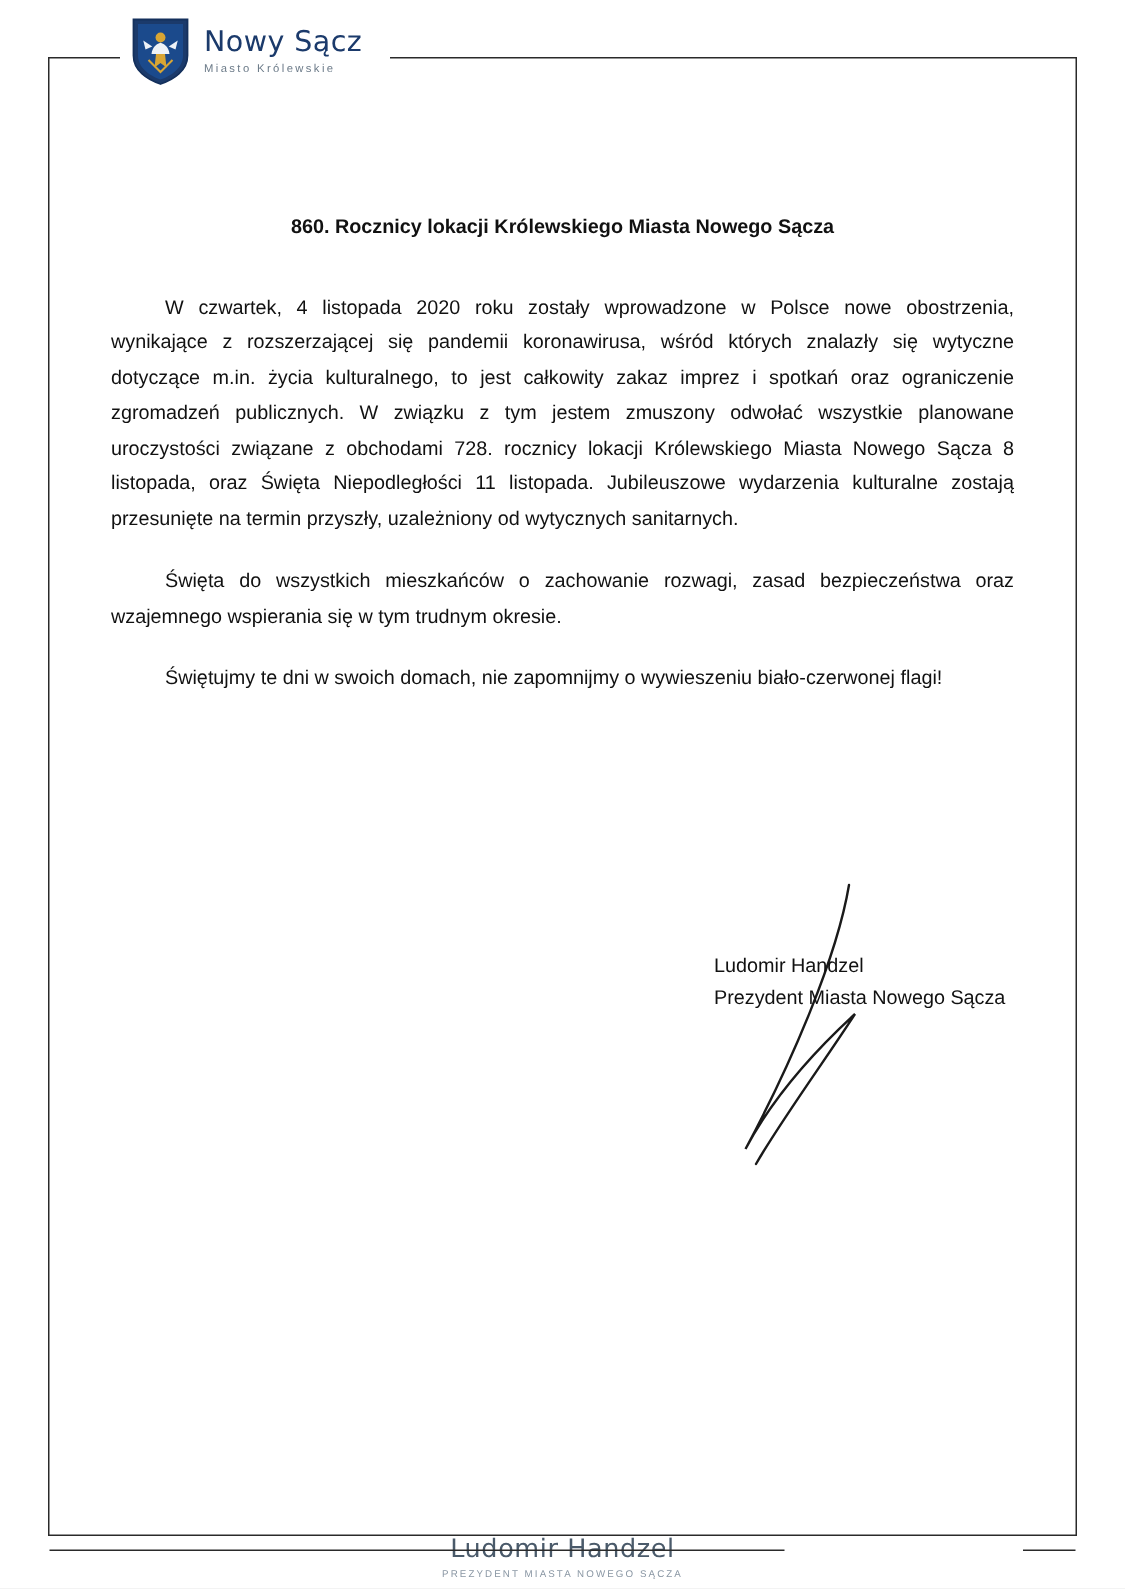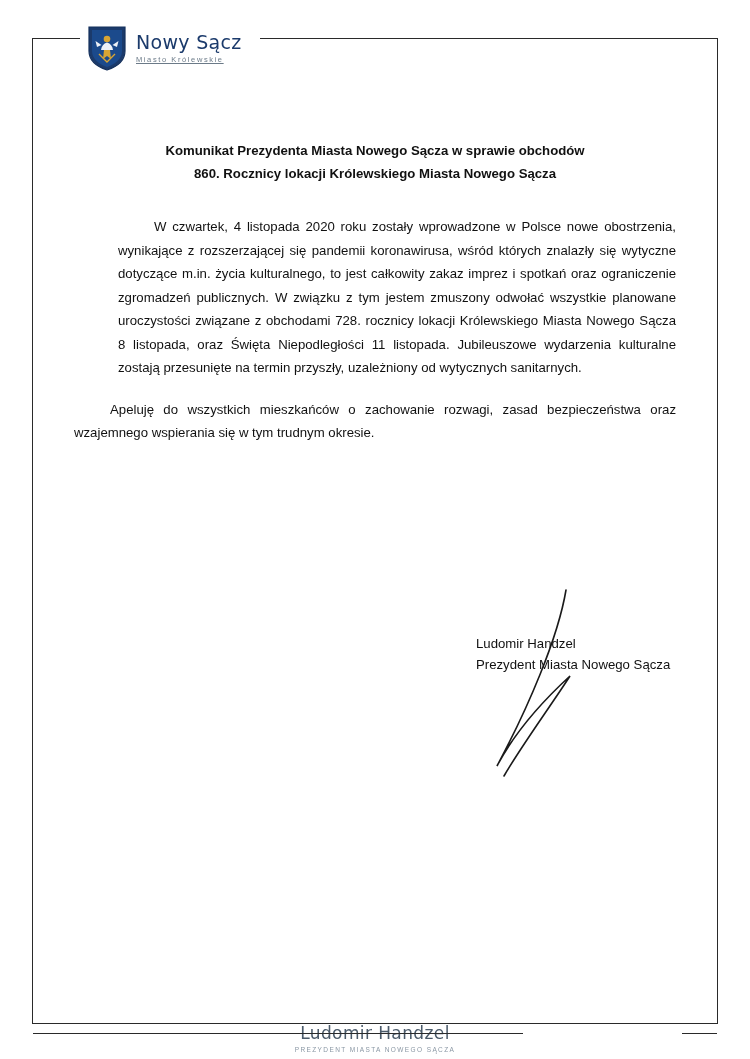--- a/index.html
+++ b/index.html
@@ -44,21 +44,20 @@
   }
 
   .logo {
     position: absolute;
     left: 86px;
     top: 10px;
     width: 176px;
     height: 48px;
     display: flex;
     align-items: center;
-    margin-top: 14px;
   }
   .crest {
     width: 42px;
     height: 46px;
     position: relative;
     flex: 0 0 auto;
   }
   .crest svg { display: block; }
   .logo-text {
     margin-left: 8px;
@@ -70,21 +69,20 @@
     color: #1b3a6b;
     letter-spacing: 0.3px;
     font-weight: 400;
   }
   .logo-sub {
     font-family: "Liberation Sans", sans-serif;
     font-size: 7.5px;
     color: #6b7a88;
     letter-spacing: 1.6px;
     margin-top: 4px;
-    text-decoration: underline;
   }
 
   .content {
     position: absolute;
     left: 74px;
     top: 140px;
     width: 602px;
   }
 
   .title {
@@ -98,21 +96,21 @@
 
   p.body {
     margin: 0;
     font-size: 13.2px;
     color: #111;
     line-height: 1.78;
     text-align: justify;
     text-indent: 36px;
     hyphens: none;
   }
-  p.first { margin-top: 30px; margin-left: 44px; }
+  p.first { margin-top: 30px; }
   p.next  { margin-top: 18px; }
 
   .signature-block {
     position: absolute;
     left: 402px;
     top: 493px;
     font-size: 13.2px;
     color: #111;
     line-height: 1.6;
   }
@@ -177,26 +175,26 @@
     </div>
     <div class="logo-text">
       <div class="logo-city">Nowy Sącz</div>
       <div class="logo-sub">Miasto Królewskie</div>
     </div>
   </div>
 
   <div class="content">
 
     <div class="title">
-      <div>Komunikat Prezydenta Miasta Nowego Sącza w sprawie obchodów</div>
       <div>860. Rocznicy lokacji Królewskiego Miasta Nowego Sącza</div>
     </div>
 
     <p class="body first">W czwartek, 4 listopada 2020 roku zostały wprowadzone w Polsce nowe obostrzenia, wynikające z rozszerzającej się pandemii koronawirusa, wśród których znalazły się wytyczne dotyczące m.in. życia kulturalnego, to jest całkowity zakaz imprez i spotkań oraz ograniczenie zgromadzeń publicznych. W związku z tym jestem zmuszony odwołać wszystkie planowane uroczystości związane z obchodami 728. rocznicy lokacji Królewskiego Miasta Nowego Sącza 8 listopada, oraz Święta Niepodległości 11 listopada. Jubileuszowe wydarzenia kulturalne zostają przesunięte na termin przyszły, uzależniony od wytycznych sanitarnych.</p>
-    <p class="body next">Apeluję do wszystkich mieszkańców o zachowanie rozwagi, zasad bezpieczeństwa oraz wzajemnego wspierania się w tym trudnym okresie.</p>
+    <p class="body next">Święta do wszystkich mieszkańców o zachowanie rozwagi, zasad bezpieczeństwa oraz wzajemnego wspierania się w tym trudnym okresie.</p>
+    <p class="body next">Świętujmy te dni w swoich domach, nie zapomnijmy o wywieszeniu biało-czerwonej flagi!</p>
 
     <div class="signature-stroke">
       <svg width="200" height="200" viewBox="0 0 200 200" xmlns="http://www.w3.org/2000/svg">
         <path d="M112 10 C104 58 74 128 43 186 C62 150 92 118 116 96 C98 124 66 168 50 196" fill="none" stroke="#1a1a1a" stroke-width="1.6" stroke-linecap="round"></path>
       </svg>
     </div>
 
     <div class="signature-block">
       <div>Ludomir Handzel</div>
       <div>Prezydent Miasta Nowego Sącza</div>

